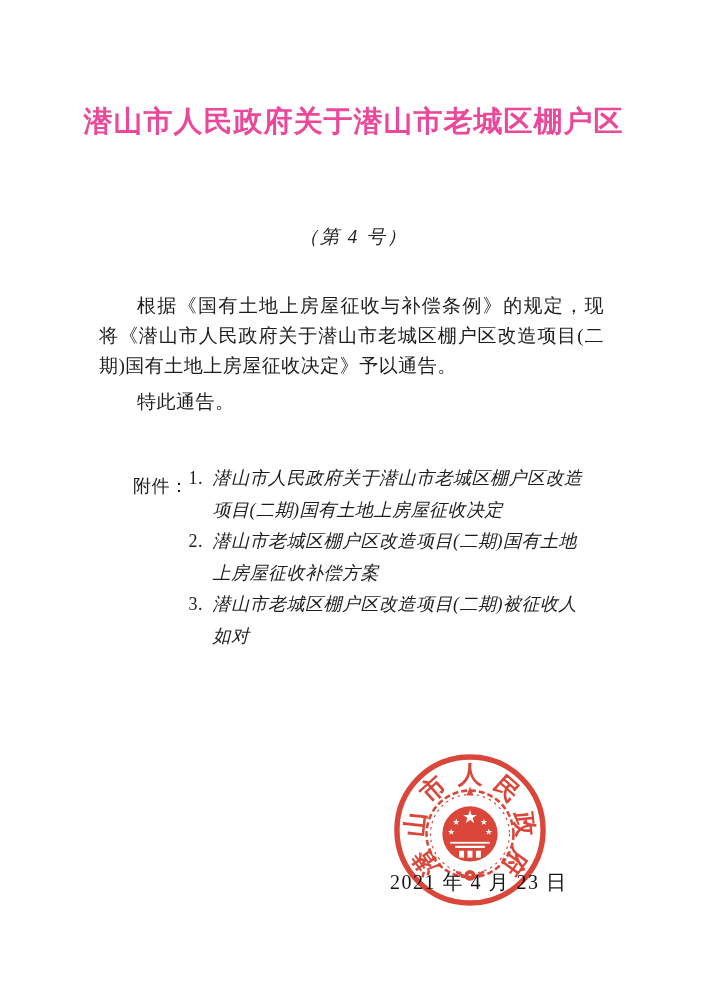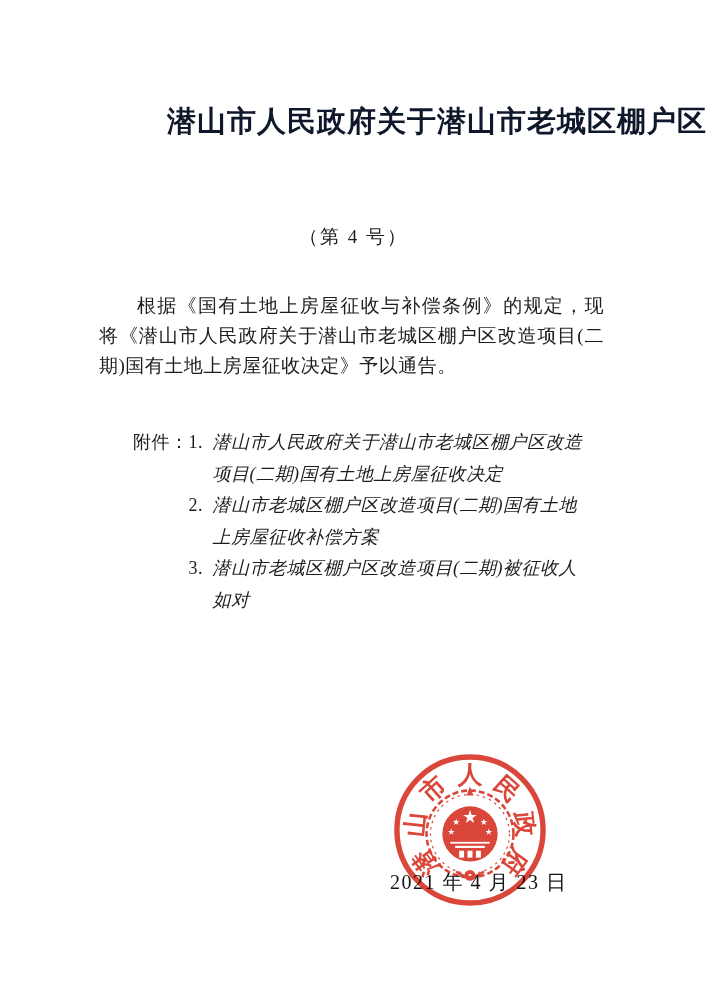--- a/index.html
+++ b/index.html
@@ -3,41 +3,41 @@
 <meta charset="utf-8">
 <style>
   html, body { margin:0; padding:0; background:#ffffff; }
   .page {
     position:relative; width:707px; height:1000px; margin:0 auto;
     background:#ffffff; overflow:hidden;
     font-family:"Liberation Serif", serif; color:#1d1d1d;
   }
   .title {
     position:absolute; top:102px; left:0; width:707px; margin:0;
-    text-align:right; font-family:"Liberation Sans", sans-serif;
+    text-align:center; font-family:"Liberation Sans", sans-serif;
     font-weight:700; font-size:29px; line-height:39px; letter-spacing:1px;
-    color:#0f172a;
+    color:#ec4899;
   }
   .title .title-line { display:block; }
   .docnum {
     position:absolute; top:224px; left:0; width:707px;
-    text-align:center; font-size:19px; letter-spacing:2px;
+    text-align:center; font-size:19px; letter-spacing:2px;font-style:italic;
   }
   .body {
     position:absolute; left:93px; top:285px; width:517px;
     font-size:19px; line-height:30px; text-align:justify;
     letter-spacing:0.5px;
   }
   .body p { margin:6px; text-indent:2em; }
   .attachments {
     margin-top:46px; margin-left:40px;
     display:flex; align-items:flex-start;
     font-size:18px; line-height:31.5px; text-align:left;
   }
-  .att-label { white-space:nowrap; flex:0 0 auto; }
+  .att-label { white-space:nowrap; flex:0 0 auto;margin-top:8px; }
   .att-items { flex:0 0 auto; width:398px; }
   .att-item { display:flex; }
   .att-num { flex:0 0 24px; }
   .att-text { flex:1;font-style:italic; }
   .date {
     position:absolute; left:390px; top:869px;
     font-size:20px; letter-spacing:1.5px; color:#141414;
     white-space:nowrap;
   }
   .seal {
@@ -56,20 +56,21 @@
 <div class="page">
 
   <h1 class="title">
     <span class="title-line">潜山市人民政府关于潜山市老城区棚户区</span>
   </h1>
 
   <div class="docnum">（第 4 号）</div>
 
   <div class="body">
     <p>根据《国有土地上房屋征收与补偿条例》的规定，现将《潜山市人民政府关于潜山市老城区棚户区改造项目(二期)国有土地上房屋征收决定》予以通告。</p>
+    <p>特此通告。</p>
 
     <div class="attachments">
       <div class="att-label">附件：</div>
       <div class="att-items">
         <div class="att-item">
           <span class="att-num">1.</span>
           <span class="att-text">潜山市人民政府关于潜山市老城区棚户区改造项目(二期)国有土地上房屋征收决定</span>
         </div>
         <div class="att-item">
           <span class="att-num">2.</span>

